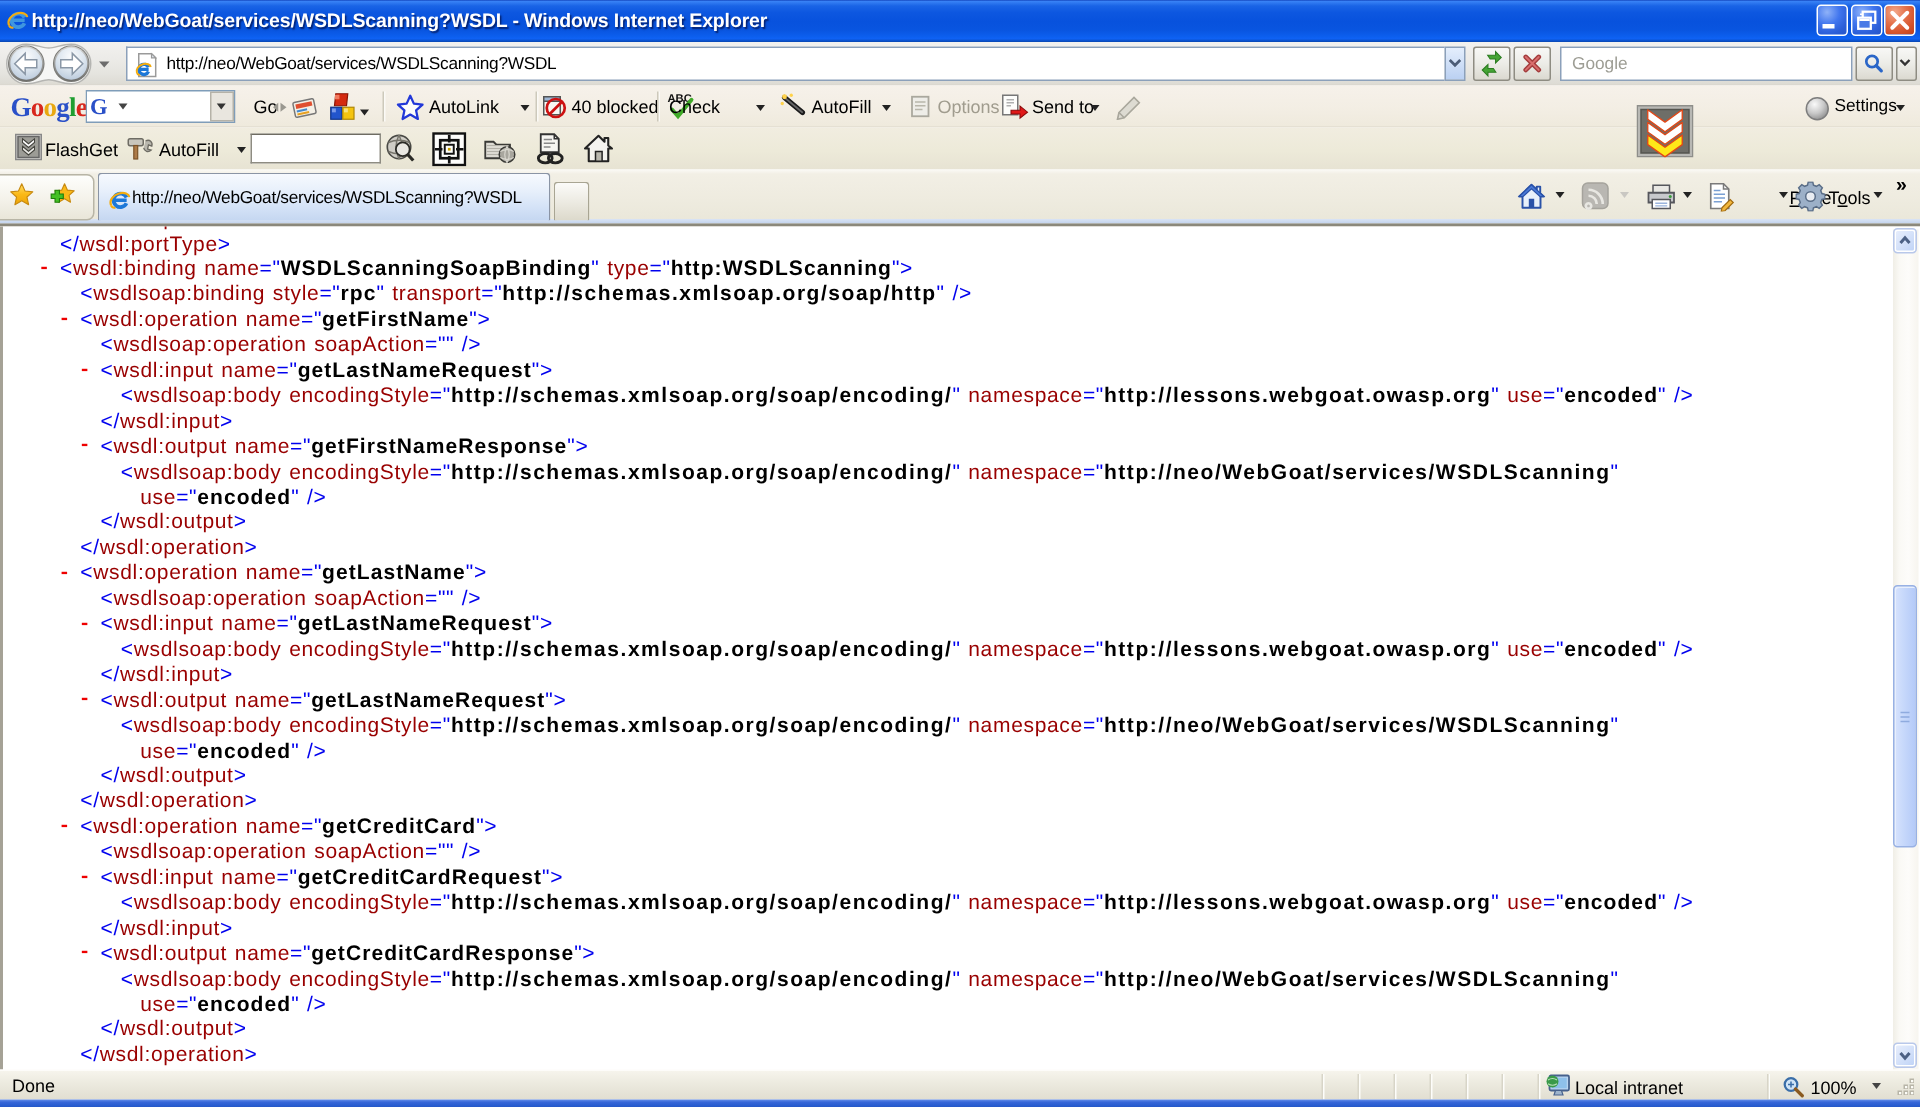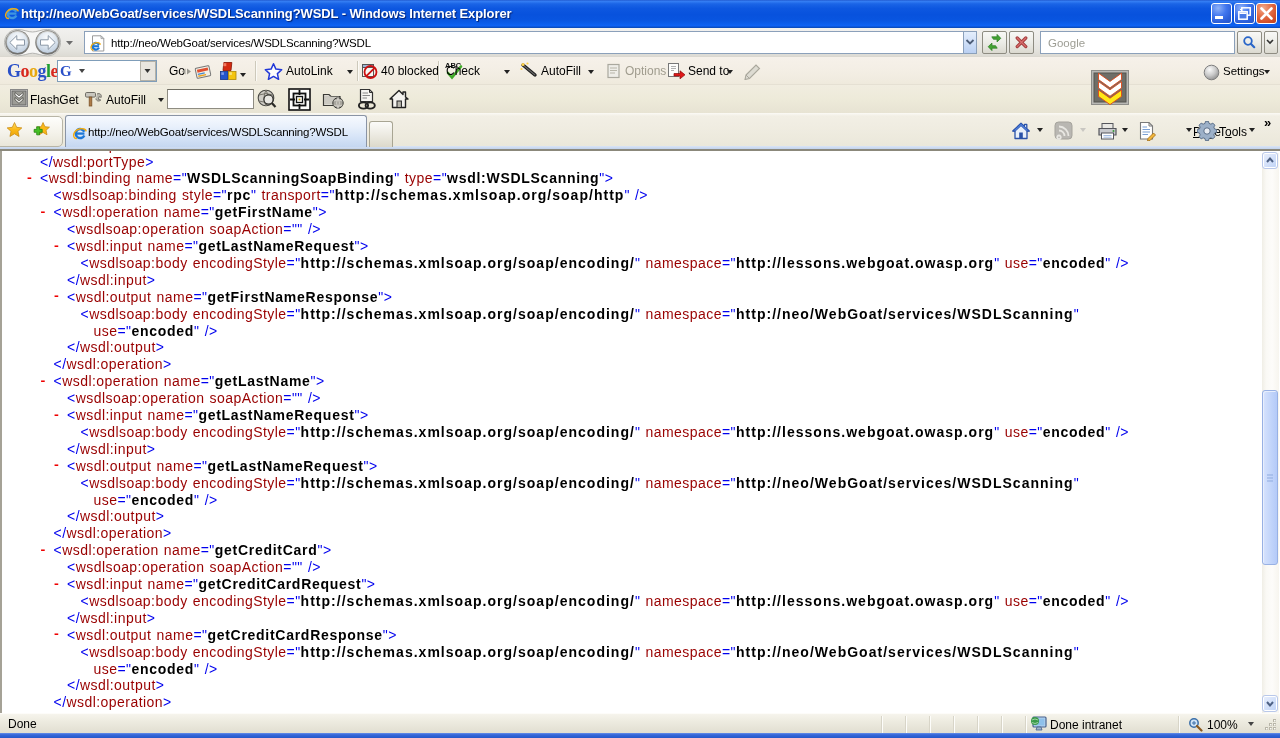--- a/index.html
+++ b/index.html
@@ -368,21 +368,21 @@
 <circle cx="10" cy="10" r="3.2" fill="#e8ecf2" stroke="#5a6e88" stroke-width="1"></circle>
 </svg>
   <div class="tbtext" style="left:1219px;top:12px;">T<span style="text-decoration:underline">o</span>ols</div>
   <div class="abs" style="left:1249px;top:15px;width:0;height:0;border-left:3.5px solid transparent;border-right:3.5px solid transparent;border-top:4.3px solid #222"></div>
   <div class="tbtext" style="left:1264px;top:2px;font-weight:bold;font-size:13px;">»</div>
 </div>
 <div id="content">
     <div style="position:absolute;left:-2px;top:-151px;width:1278px;height:738px;">
 <div class="xl" style="top:136.6px;left:53.5px"><b class="m">&lt;/</b><b class="t">wsdl:operation</b><b class="m">&gt;</b></div>
 <div class="xl" style="top:153.5px;left:40px"><b class="m">&lt;/</b><b class="t">wsdl:portType</b><b class="m">&gt;</b></div>
-<div class="xl" style="top:170.4px;left:40px"><i>-</i><b class="m">&lt;</b><b class="t">wsdl:binding</b> <b class="t">name</b><b class="m">="</b><b class="v">WSDLScanningSoapBinding</b><b class="m">"</b> <b class="t">type</b><b class="m">="</b><b class="v">wsdl:WSDLScanning</b><b class="m">"</b><b class="m">&gt;</b></div>
+<div class="xl" style="top:170.4px;left:40px"><i>-</i><b class="m">&lt;</b><b class="t">wsdl:binding</b> <b class="t">name</b><b class="m">="</b><b class="v">WSDLScanningSoapBinding</b><b class="m">"</b> <b class="t">type</b><b class="m">="</b><b class="v">http:WSDLScanning</b><b class="m">"</b><b class="m">&gt;</b></div>
 <div class="xl" style="top:187.3px;left:53.5px"><b class="m">&lt;</b><b class="t">wsdlsoap:binding</b> <b class="t">style</b><b class="m">="</b><b class="v">rpc</b><b class="m">"</b> <b class="t">transport</b><b class="m">="</b><b class="u">http://schemas.xmlsoap.org/soap/http</b><b class="m">" /&gt;</b></div>
 <div class="xl" style="top:204.2px;left:53.5px"><i>-</i><b class="m">&lt;</b><b class="t">wsdl:operation</b> <b class="t">name</b><b class="m">="</b><b class="v">getFirstName</b><b class="m">"</b><b class="m">&gt;</b></div>
 <div class="xl" style="top:221.1px;left:67px"><b class="m">&lt;</b><b class="t">wsdlsoap:operation</b> <b class="t">soapAction</b><b class="m">="" /&gt;</b></div>
 <div class="xl" style="top:238.0px;left:67px"><i>-</i><b class="m">&lt;</b><b class="t">wsdl:input</b> <b class="t">name</b><b class="m">="</b><b class="v">getLastNameRequest</b><b class="m">"</b><b class="m">&gt;</b></div>
 <div class="xl" style="top:254.9px;left:80.5px"><b class="m">&lt;</b><b class="t">wsdlsoap:body</b> <b class="t">encodingStyle</b><b class="m">="</b><b class="u">http://schemas.xmlsoap.org/soap/encoding/</b><b class="m">"</b> <b class="t">namespace</b><b class="m">="</b><b class="u">http://lessons.webgoat.owasp.org</b><b class="m">"</b> <b class="t">use</b><b class="m">="</b><b class="v">encoded</b><b class="m">"</b><b class="m"> /&gt;</b></div>
 <div class="xl" style="top:271.8px;left:67px"><b class="m">&lt;/</b><b class="t">wsdl:input</b><b class="m">&gt;</b></div>
 <div class="xl" style="top:288.7px;left:67px"><i>-</i><b class="m">&lt;</b><b class="t">wsdl:output</b> <b class="t">name</b><b class="m">="</b><b class="v">getFirstNameResponse</b><b class="m">"</b><b class="m">&gt;</b></div>
 <div class="xl" style="top:305.6px;left:80.5px"><b class="m">&lt;</b><b class="t">wsdlsoap:body</b> <b class="t">encodingStyle</b><b class="m">="</b><b class="u">http://schemas.xmlsoap.org/soap/encoding/</b><b class="m">"</b> <b class="t">namespace</b><b class="m">="</b><b class="u">http://neo/WebGoat/services/WSDLScanning</b><b class="m">"</b></div>
 <div class="xl" style="top:322.5px;left:93.5px"><b class="t">use</b><b class="m">="</b><b class="v">encoded</b><b class="m">" /&gt;</b></div>
 <div class="xl" style="top:339.4px;left:67px"><b class="m">&lt;/</b><b class="t">wsdl:output</b><b class="m">&gt;</b></div>
@@ -436,21 +436,21 @@
     <div class="stick" style="left:1001px"></div>
     <div class="stick" style="left:1025px"></div>
     <div class="stick" style="left:1178px"></div>
   <svg class="abs" style="left:1030px;top:2px" width="17" height="16" viewBox="0 0 17 16">
 <rect x="3" y="1" width="13" height="10" rx="1" fill="#b8d4f0" stroke="#46618c" stroke-width="1.2"></rect>
 <rect x="4.5" y="2.5" width="10" height="7" fill="#8ec0ea"></rect>
 <path d="M7 11 L6 14 L12 14 L11 11 Z" fill="#9eb4cc" stroke="#46618c" stroke-width="0.8"></path>
 <circle cx="5" cy="5" r="4" fill="#3a9a4a"></circle>
 <path d="M2 4 Q5 2 8 4 M2 6.5 Q5 8.5 8 6.5" stroke="#b8e0b8" stroke-width="0.8" fill="none"></path>
 </svg>
-  <div class="tbtext" style="left:1050px;top:3.5px;">Done intranet</div>
+  <div class="tbtext" style="left:1050px;top:3.5px;">Local intranet</div>
   <svg class="abs" style="left:1188px;top:3px" width="16" height="15" viewBox="0 0 16 15">
 <circle cx="6" cy="6" r="4.2" fill="#cfe4f7" stroke="#3a6ea8" stroke-width="1.5"></circle>
 <path d="M9 9 L13.5 13.5" stroke="#8a5a20" stroke-width="2.2" stroke-linecap="round"></path>
 <path d="M4 6 H8 M6 4 V8" stroke="#3a6ea8" stroke-width="1"></path>
 </svg>
   <div class="tbtext" style="left:1207px;top:3.5px;">100%</div>
   <div class="abs" style="left:1248px;top:8px;width:0;height:0;border-left:3.5px solid transparent;border-right:3.5px solid transparent;border-top:4.3px solid #444"></div>
   <svg class="abs" style="left:1264px;top:4px" width="14" height="14" viewBox="0 0 14 14">
 <g fill="#b8b5a8">
         <rect x="9" y="1" width="3" height="3"></rect>

